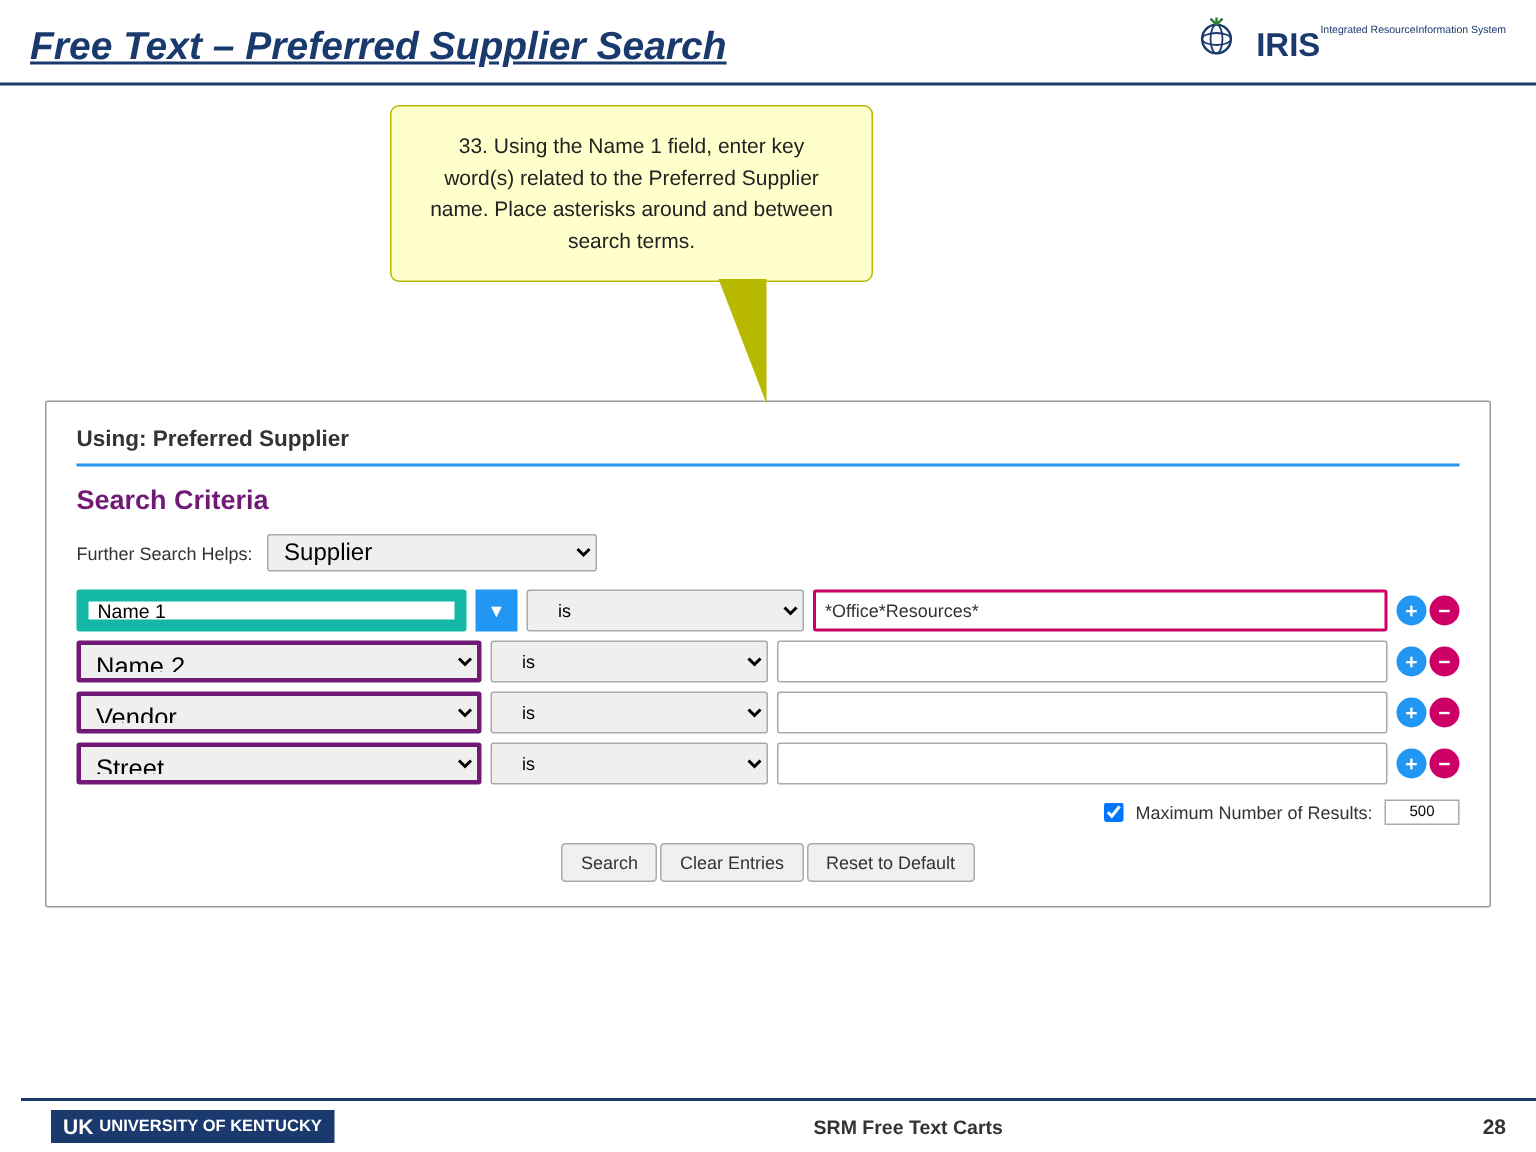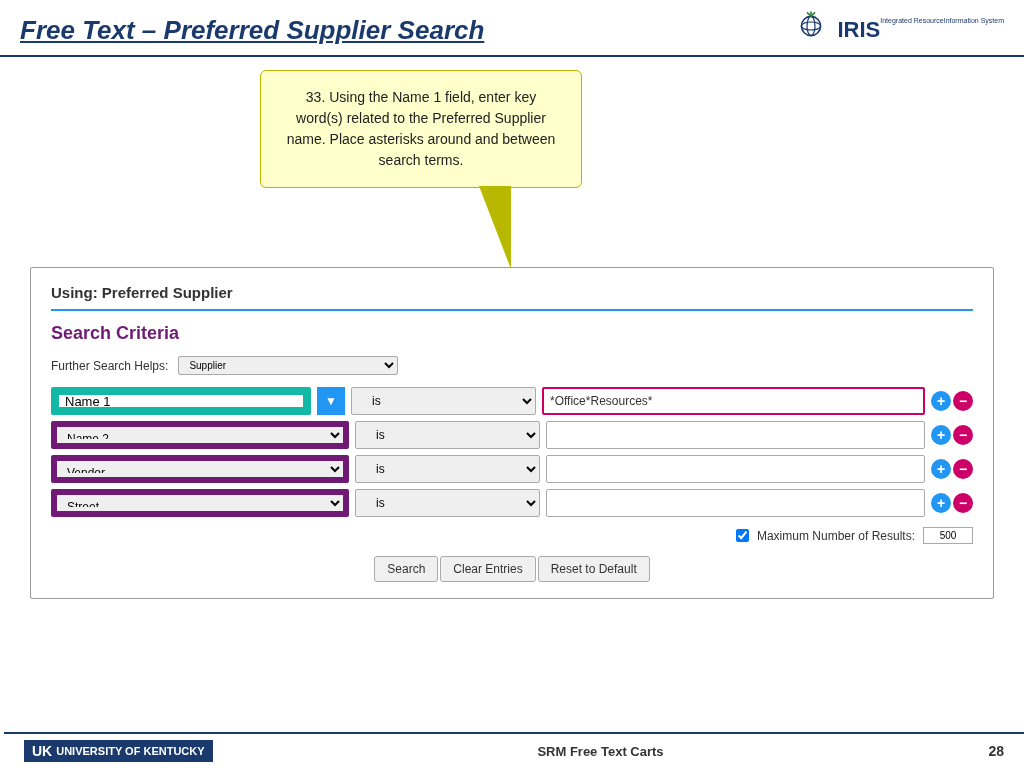--- a/index.html
+++ b/index.html
@@ -122,39 +122,39 @@
     
     .further-search {
       display: flex;
       align-items: center;
       gap: 10px;
       margin-bottom: 12px;
       font-size: 12px;
       color: #333;
     }
     .further-search select {
-      font-size: 10px;
+      font-size: 16px;
       padding: 2px 6px;
       border: 1px solid #aaa;
       border-radius: 2px;
       width: 220px;
     }
 
     
     .search-row {
       display: flex;
       align-items: center;
       gap: 6px;
       margin-bottom: 6px;
     }
     .field-select {
-      width: 298px;
-      font-size: 12px;
+      width: 270px;
+      font-size: 17px;
       padding: 4px 6px;
-      border: 6px solid #701a75;
+      border: 3px solid #701a75;
       border-radius: 2px;
       height: 28px;
     }
     .field-select-highlighted {
       width: 260px;
       font-size: 13px;
       padding: 4px 6px;
       border: 8px solid #14b8a6;
       border-radius: 2px;
       height: 28px;
@@ -255,21 +255,21 @@
       border-radius: 3px;
       background: #f0f0f0;
       cursor: pointer;
       color: #333;
     }
 
     
     .footer {
       position: absolute;
       bottom: 0;
-      left: 4px;
+      left: 14px;
       right: 0;
       height: 36px;
       border-top: 2px solid #1a3a6e;
       display: flex;
       align-items: center;
       justify-content: space-between;
       padding: 0 20px;
     }
     .footer-logo {
       background: #1a3a6e;

